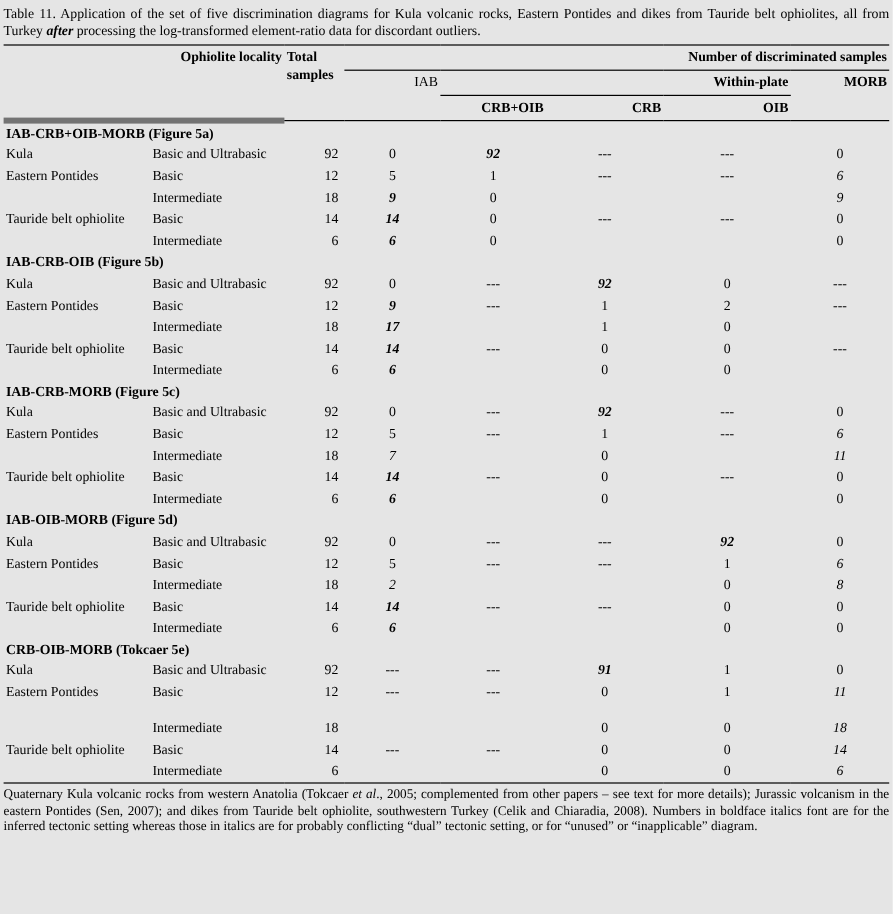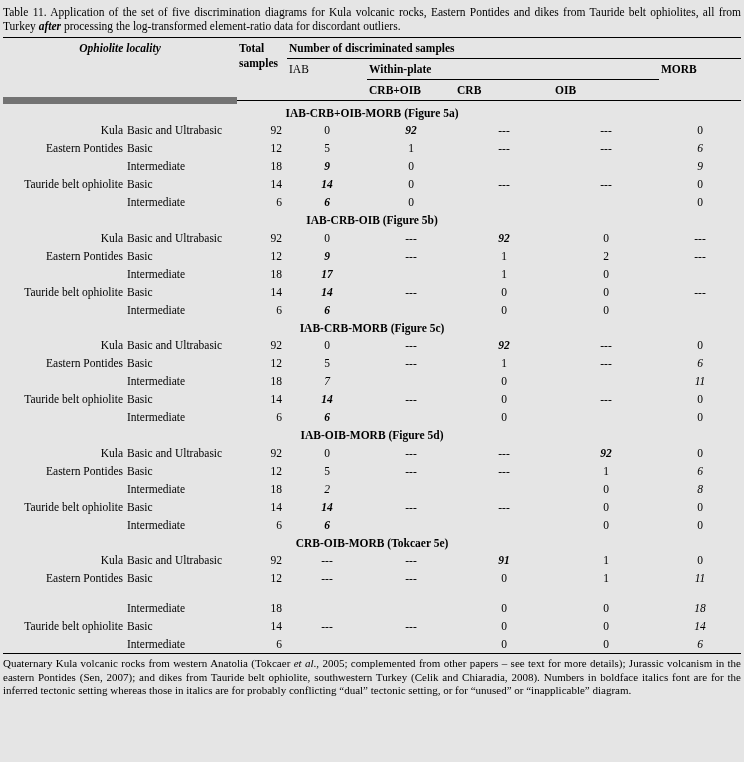--- a/index.html
+++ b/index.html
@@ -41,41 +41,41 @@
   col.c4 { width: 80px; }
   col.c5 { width: 88px; }
   col.c6 { width: 98px; }
   col.c7 { width: 106px; }
   col.c8 { width: 82px; }
 
   th {
     font-weight: bold;
     vertical-align: top;
     padding: 3px 2px 2px 2px;
-    text-align: left;
-  }
-  .th-locality { text-align: center; border-bottom: 7px solid #737373; font-style: italic; }
+    text-align: right;
+  }
+  .th-locality { text-align: right; border-bottom: 5px solid #737373; }
   .th-total    { text-align: left; border-bottom: 1px solid #000; }
   .th-group    { border-bottom: 1px solid #000; }
   .th-iab      { font-weight: normal; border-bottom: 1px solid #000; }
   .th-within   { font-weight: bold; border-bottom: 1px solid #000; }
   .th-morb     { font-weight: bold; border-bottom: 1px solid #000; }
   .th-sub      { font-weight: bold; border-bottom: 1px solid #000; }
 
   td {
     padding: 1.5px 2px;
     vertical-align: bottom;
     height: 15px;
   }
   td.section-title {
     font-weight: bold;
-    text-align: center;
+    text-align: left;
     padding-bottom: 1px;
   }
-  td.cell-locality { text-align: right; margin-left: 38px; }
+  td.cell-locality { text-align: left; margin-left: 38px; }
   td.cell-rock     { text-align: left; margin-top: 32px; }
   td.cell-total    { text-align: right; padding-right: 5px; }
   td.cell-num      { text-align: center; }
   td.s-i  { font-style: italic; }
   td.s-bi { font-style: italic; font-weight: bold; }
   tr.gap-before td { padding-top: 13px; }
 
   .footnote {
     margin: 3px 0 0 0;
     font-size: 11px;

